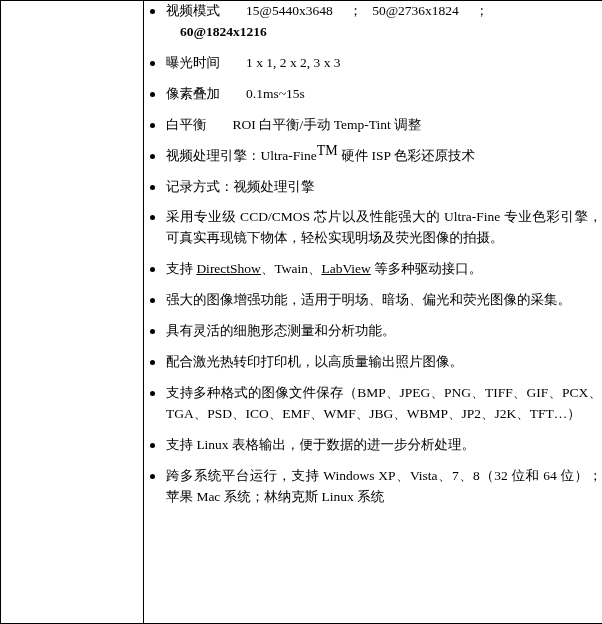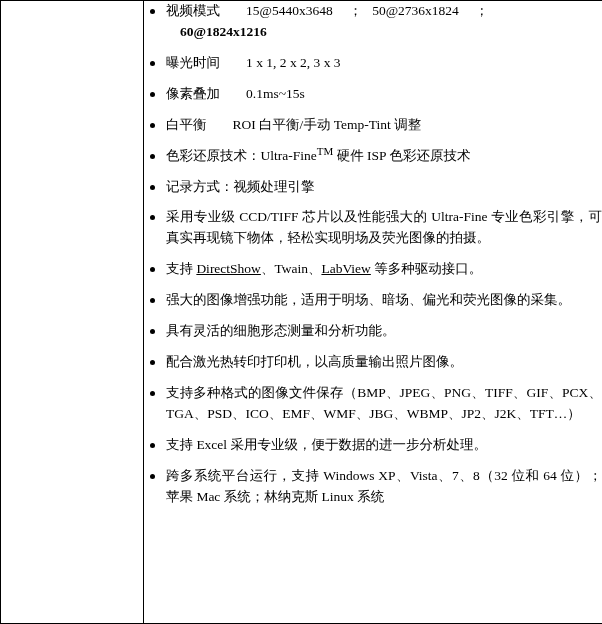--- a/index.html
+++ b/index.html
@@ -81,21 +81,21 @@
   }
   .gap-mid {
     display: inline-block;
     width: 16px;
   }
   .gap-small {
     display: inline-block;
     width: 10px;
   }
   sup {
-    font-size: 11px;
+    font-size: 14px;
     vertical-align: super;
     line-height: 0;
   }
   .u {
     text-decoration: underline;
     margin-top: 36px;
   }
   .line2 {
     display: block;
     padding-left: 14px;
@@ -126,29 +126,29 @@
 
           <li>
             <span>像素叠加</span><span class="gap-wide"></span><span>0.1ms~15s</span>
           </li>
 
           <li>
             <span>白平衡</span><span class="gap-wide"></span><span>ROI 白平衡/手动 Temp-Tint 调整</span>
           </li>
 
           <li>
-            <span>色彩还原技术：</span><span>Ultra-Fine</span><sup>TM</sup>&nbsp;<span>硬件 ISP 色彩还原技术</span>
+            <span>视频处理引擎：</span><span>Ultra-Fine</span><sup>TM</sup>&nbsp;<span>硬件 ISP 色彩还原技术</span>
           </li>
 
           <li>
             <span>记录方式：视频处理引擎</span>
           </li>
 
           <li>
-            <span>采用专业级 CCD/TIFF 芯片以及性能强大的 Ultra-Fine 专业色彩引擎，可真实再现镜下物体，轻松实现明场及荧光图像的拍摄。</span>
+            <span>采用专业级 CCD/CMOS 芯片以及性能强大的 Ultra-Fine 专业色彩引擎，可真实再现镜下物体，轻松实现明场及荧光图像的拍摄。</span>
           </li>
 
           <li>
             <span>支持 <span class="u">DirectShow</span>、Twain、<span class="u">LabView</span> 等多种驱动接口。</span>
           </li>
 
           <li>
             <span>强大的图像增强功能，适用于明场、暗场、偏光和荧光图像的采集。</span>
           </li>
 
@@ -158,21 +158,21 @@
 
           <li>
             <span>配合激光热转印打印机，以高质量输出照片图像。</span>
           </li>
 
           <li>
             <span>支持多种格式的图像文件保存（BMP、JPEG、PNG、TIFF、GIF、PCX、TGA、PSD、ICO、EMF、WMF、JBG、WBMP、JP2、J2K、TFT…）</span>
           </li>
 
           <li>
-            <span>支持 Excel 采用专业级，便于数据的进一步分析处理。</span>
+            <span>支持 Linux 表格输出，便于数据的进一步分析处理。</span>
           </li>
 
           <li>
             <span>跨多系统平台运行，支持 Windows XP、Vista、7、8（32 位和 64 位）；苹果 Mac 系统；林纳克斯 Linux 系统</span>
           </li>
 
         </ul>
       </td>
     </tr>
   </tbody>

